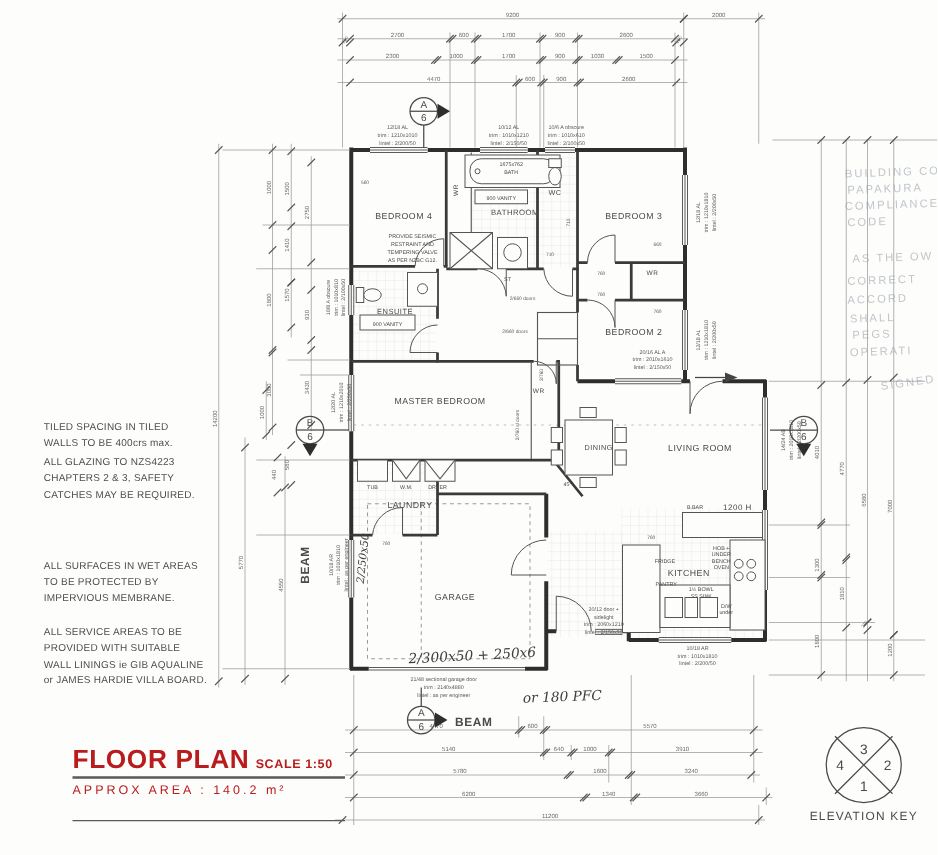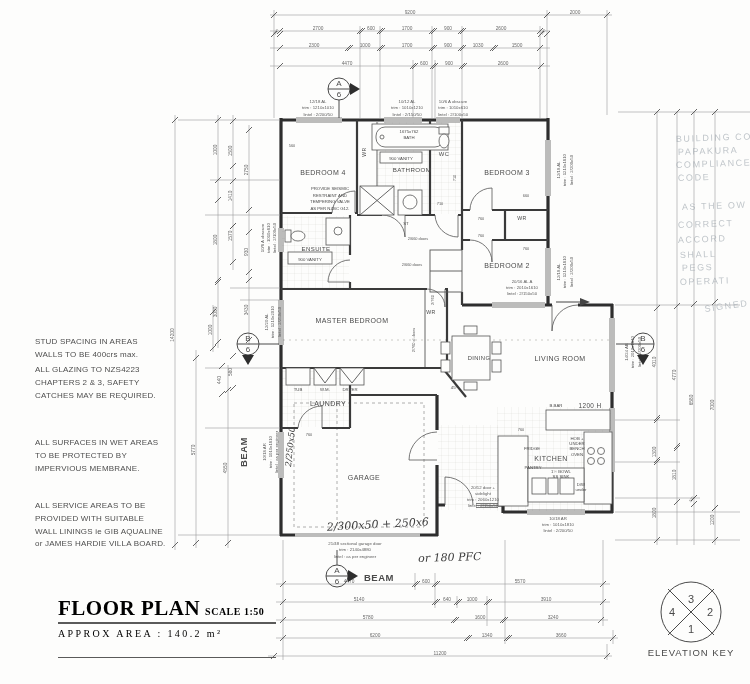--- a/index.html
+++ b/index.html
@@ -10,21 +10,21 @@
   .t-room{font-size:7px;letter-spacing:.4px;}
   .t-fix{font-size:4.3px;}
   .t-ann{font-size:4.3px;fill:#5a5a5a;}
   .t-tiny{font-size:3.9px;fill:#5a5a5a;}
   .t-dim{font-size:4.8px;fill:#6b6b6b;}
   .t-hand{font-family:"DejaVu Serif",serif;font-style:italic;fill:#3d3d3d;}
   .t-beam{font-size:9.5px;font-weight:bold;letter-spacing:.5px;}
   .t-stamp{font-size:9px;fill:#98a1a9;opacity:.6;letter-spacing:1.6px;}
   .notes{position:absolute;left:35px;width:210px;font-size:8px;line-height:1.6;
          color:#4e4e4e;white-space:pre-line;letter-spacing:.2px;}
-  .titleblock{position:absolute;left:58px;top:596px;width:218px;color:#000000;font-family:Liberation Serif, serif;}
+  .titleblock{position:absolute;left:58px;top:596px;width:218px;color:#b91c1c;}
   .tb-row1{font-size:21px;font-weight:bold;letter-spacing:.5px;border-bottom:2px solid #5a5a5a;
            padding-bottom:1px;white-space:nowrap;}
   .tb-row1 .scale{font-size:10px;margin-left:5px;letter-spacing:.5px;}
   .tb-row2{font-size:10px;letter-spacing:2.4px;padding:4px 0 18px;border-bottom:1.5px solid #5a5a5a;
            white-space:nowrap;}
   .w{stroke:#2e2e2e;stroke-width:3.2;fill:none;stroke-linecap:butt;}
   .iw{stroke:#3a3a3a;stroke-width:2.2;fill:none;}
   .tw{stroke:#555;stroke-width:.9;fill:none;}
   .fx{stroke:#555;stroke-width:.8;fill:#fdfdfc;}
   .dl{stroke:#9a9a9a;stroke-width:.6;fill:none;}
@@ -523,26 +523,26 @@
     <line x1="668" y1="589" x2="714" y2="635" class="mk"></line>
     <line x1="714" y1="589" x2="668" y2="635" class="mk"></line>
     <text x="691" y="603" font-size="11">3</text>
     <text x="710" y="616" font-size="11">2</text>
     <text x="691" y="633" font-size="11">1</text>
     <text x="672" y="616" font-size="11">4</text>
     <text x="691" y="656" font-size="9.5" letter-spacing="1">ELEVATION KEY</text>
   </g>
 </svg>
 
-<div class="notes" style="top:336px">STUD SPACING IN AREAS
+<div class="notes" style="top:336px">TILED SPACING IN TILED
 WALLS TO BE 400crs max.</div>
 <div class="notes" style="top:364px">ALL GLAZING TO NZS4223
 CHAPTERS 2 &amp; 3, SAFETY
 CATCHES MAY BE REQUIRED.</div>
-<div class="notes" style="top:437px">ALL SURFACES IN WET AREAS
+<div class="notes" style="top:447px">ALL SURFACES IN WET AREAS
 TO BE PROTECTED BY
 IMPERVIOUS MEMBRANE.</div>
 <div class="notes" style="top:500px">ALL SERVICE AREAS TO BE
 PROVIDED WITH SUITABLE
 WALL LININGS ie GIB AQUALINE
 or JAMES HARDIE VILLA BOARD.</div>
 
 <div class="titleblock">
   <div class="tb-row1"><span>FLOOR PLAN</span><span class="scale">SCALE 1:50</span></div>
   <div class="tb-row2">APPROX AREA : 140.2 m²</div>

